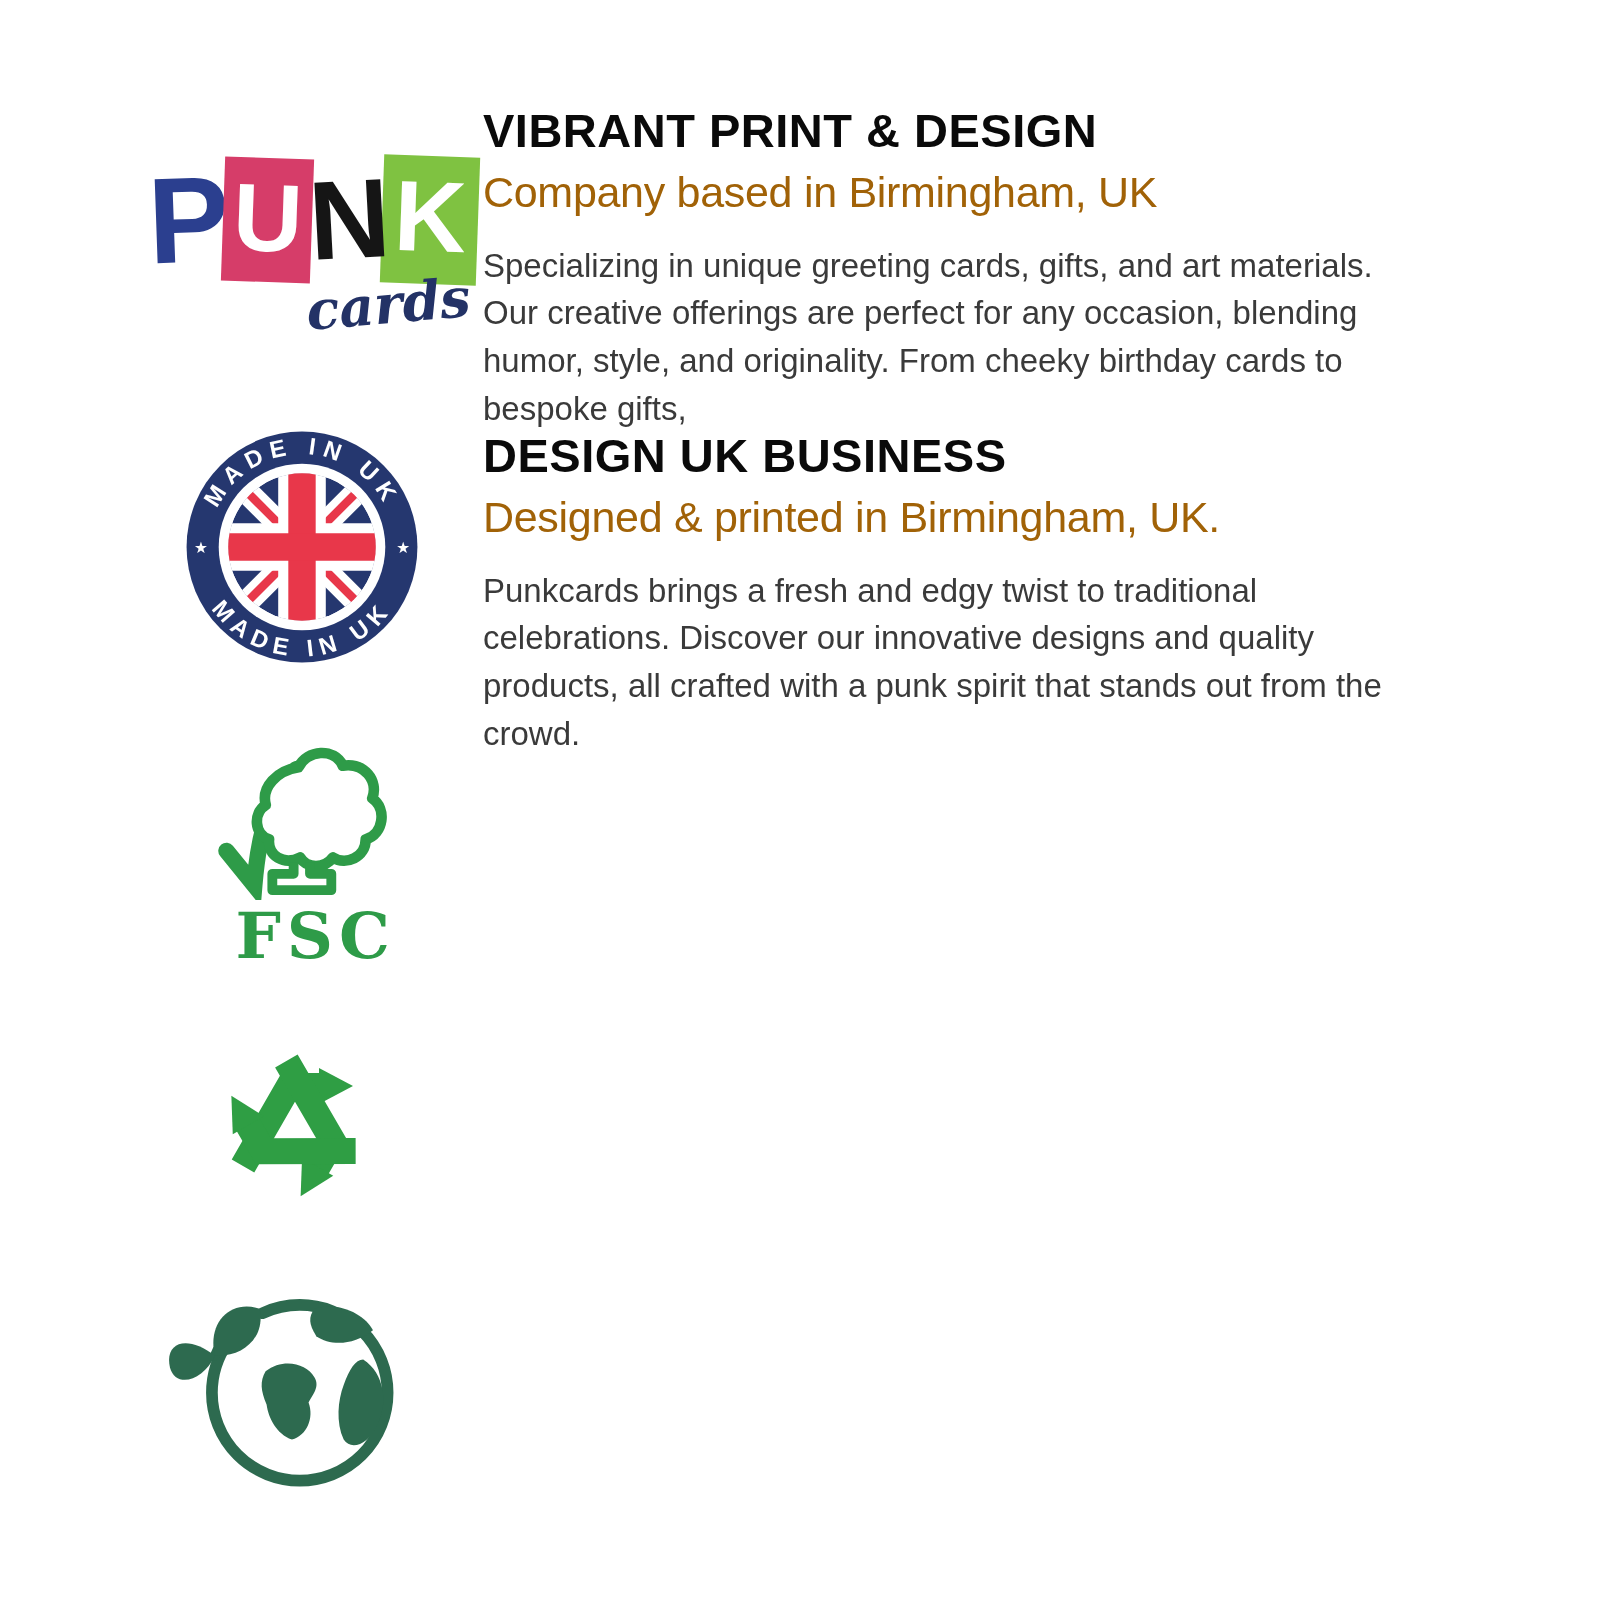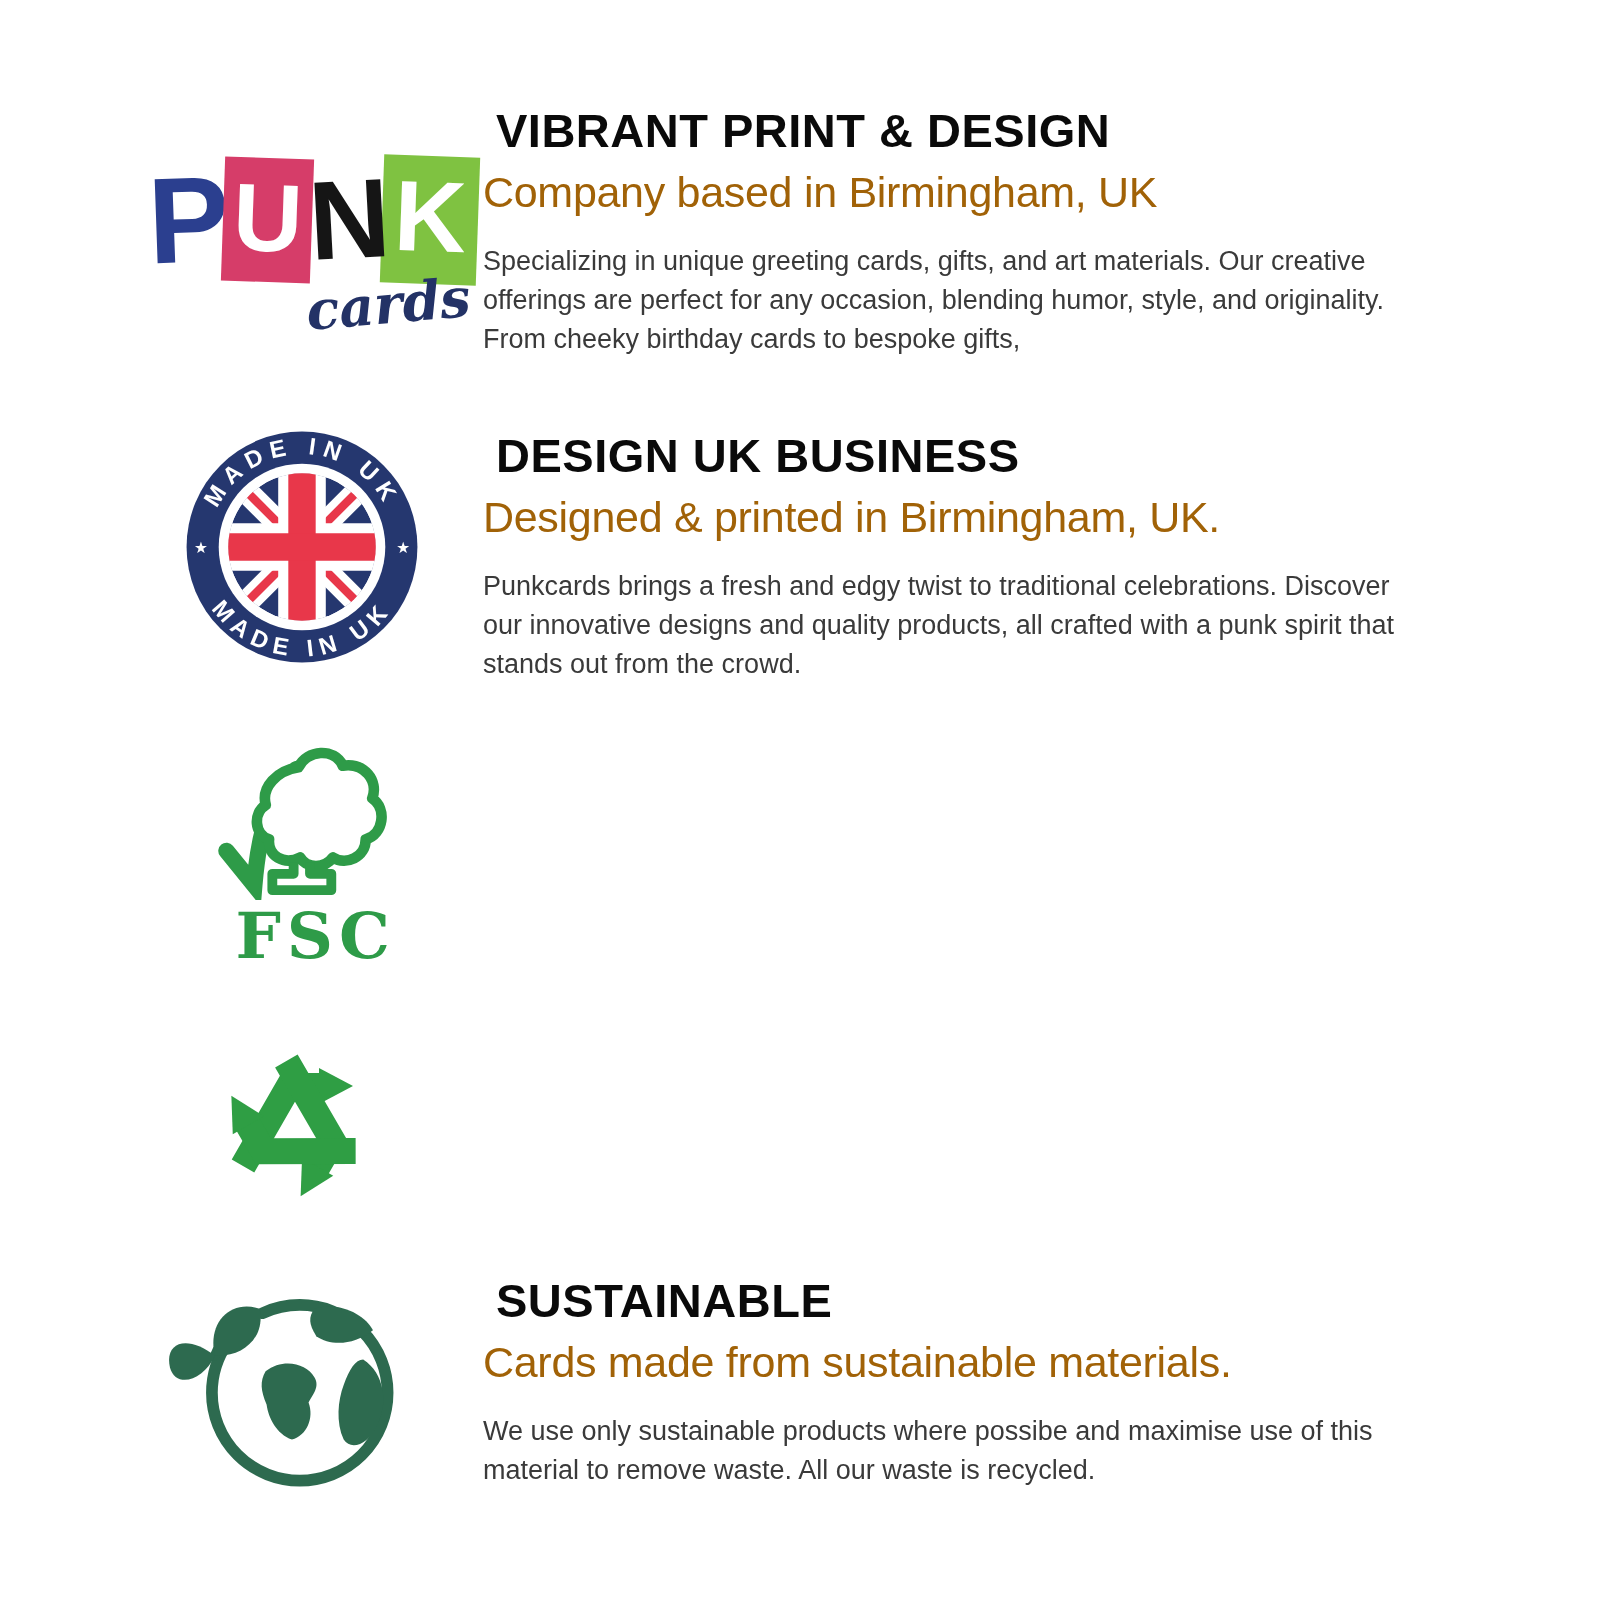--- a/index.html
+++ b/index.html
@@ -5,28 +5,28 @@
   html,body{margin:0;padding:0;background:#ffffff;}
   #canvas{
     position:relative;width:1600px;height:1600px;background:#ffffff;overflow:hidden;
     font-family:"Liberation Sans", sans-serif;color:#111;
   }
   .abs{position:absolute;}
   
   .feature-text{position:absolute;left:483px;width:945px;}
   .feature-heading{
     font-size:47px;font-weight:800;letter-spacing:.5px;color:#0a0a0a;
-    line-height:1.12;margin:0 0 10px 13px;
+    line-height:1.12;margin:0 0 10px 0;
   }
   .feature-subheading{
     font-size:43px;font-weight:400;color:#a16207;letter-spacing:-0.3px;
     line-height:1.16;margin:0 0 24px 0;
   }
   .feature-body{
-    font-size:27px;font-weight:400;color:#3a3a3a;line-height:1.45;margin:0;
+    font-size:33px;font-weight:400;color:#3a3a3a;line-height:1.45;margin:0;
     max-width:935px;
   }
   
   .logo-box{left:148px;top:156px;width:310px;height:160px;}
   .logo-row{display:flex;align-items:center;height:128px;}
   .logo-letter{font-weight:900;line-height:1;}
   .l-p{font-size:122px;color:#2b3f8f;transform:rotate(-2deg);margin-right:-4px;}
   .l-u{font-size:96px;color:#ffffff;background:#d63d69;padding:12px 10px 16px 10px;
        transform:rotate(2deg);margin:0 -2px;}
   .l-n{font-size:112px;color:#151515;transform:rotate(-3deg);margin:0 -2px;z-index:2;}
@@ -152,19 +152,14 @@
       <path d="M48,92 C 20,70 -4,78 2,104 C 8,126 36,118 48,92 Z" fill="#2d6a4f"></path>
 
       <path d="M48,92 C 40,58 64,34 94,44 C 100,74 76,94 48,92 Z" fill="#2d6a4f"></path>
 
       <path d="M150,44 C 175,36 202,50 210,66 C 190,82 166,82 152,72 C 144,60 144,52 150,44 Z" fill="#2d6a4f"></path>
       <path d="M200,96 C 222,110 226,142 214,164 C 206,182 188,190 180,178 C 172,160 174,138 180,122 C 186,106 192,96 200,96 Z" fill="#2d6a4f"></path>
       <path d="M100,108 C 118,94 142,100 150,114 C 156,124 148,132 144,140 C 150,156 142,174 127,178 C 111,172 103,156 101,142 C 95,128 94,118 100,108 Z" fill="#2d6a4f"></path>
     </svg>
   </div>
 
-  <div class="feature-text" style="top:1275px;">
-    <h2 class="feature-heading">SUSTAINABLE</h2>
-    <div class="feature-subheading">Cards made from sustainable materials.</div>
-    <p class="feature-body">We use only sustainable products where possibe and maximise use of this material to remove waste. All our waste is recycled.</p>
-  </div>
 
 </div>
 
 </body></html>

